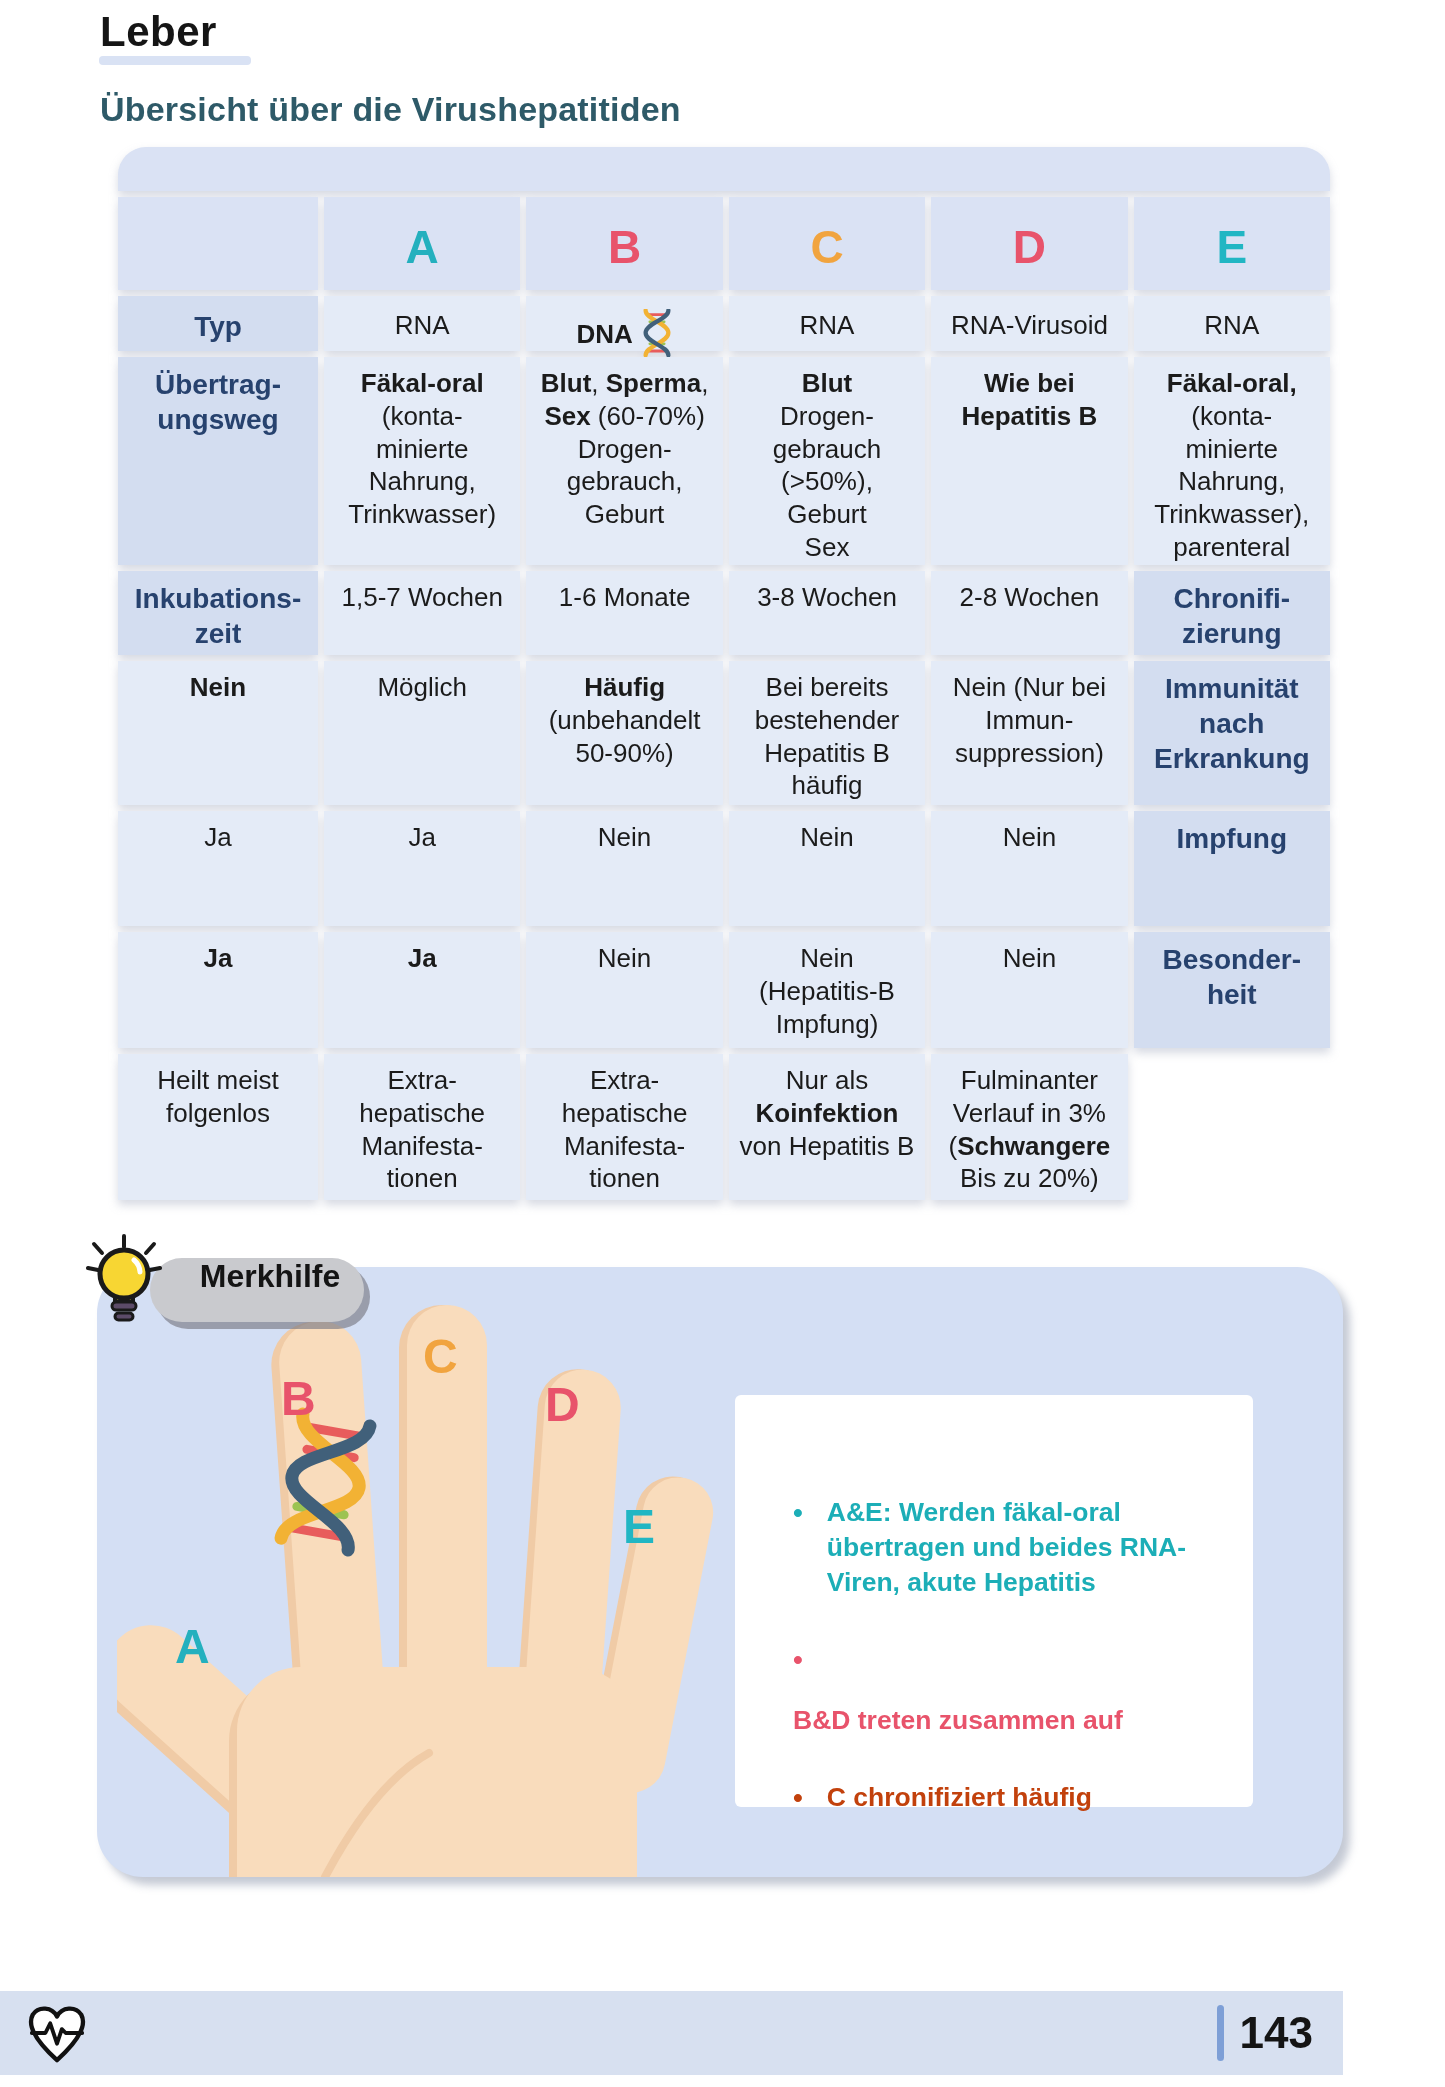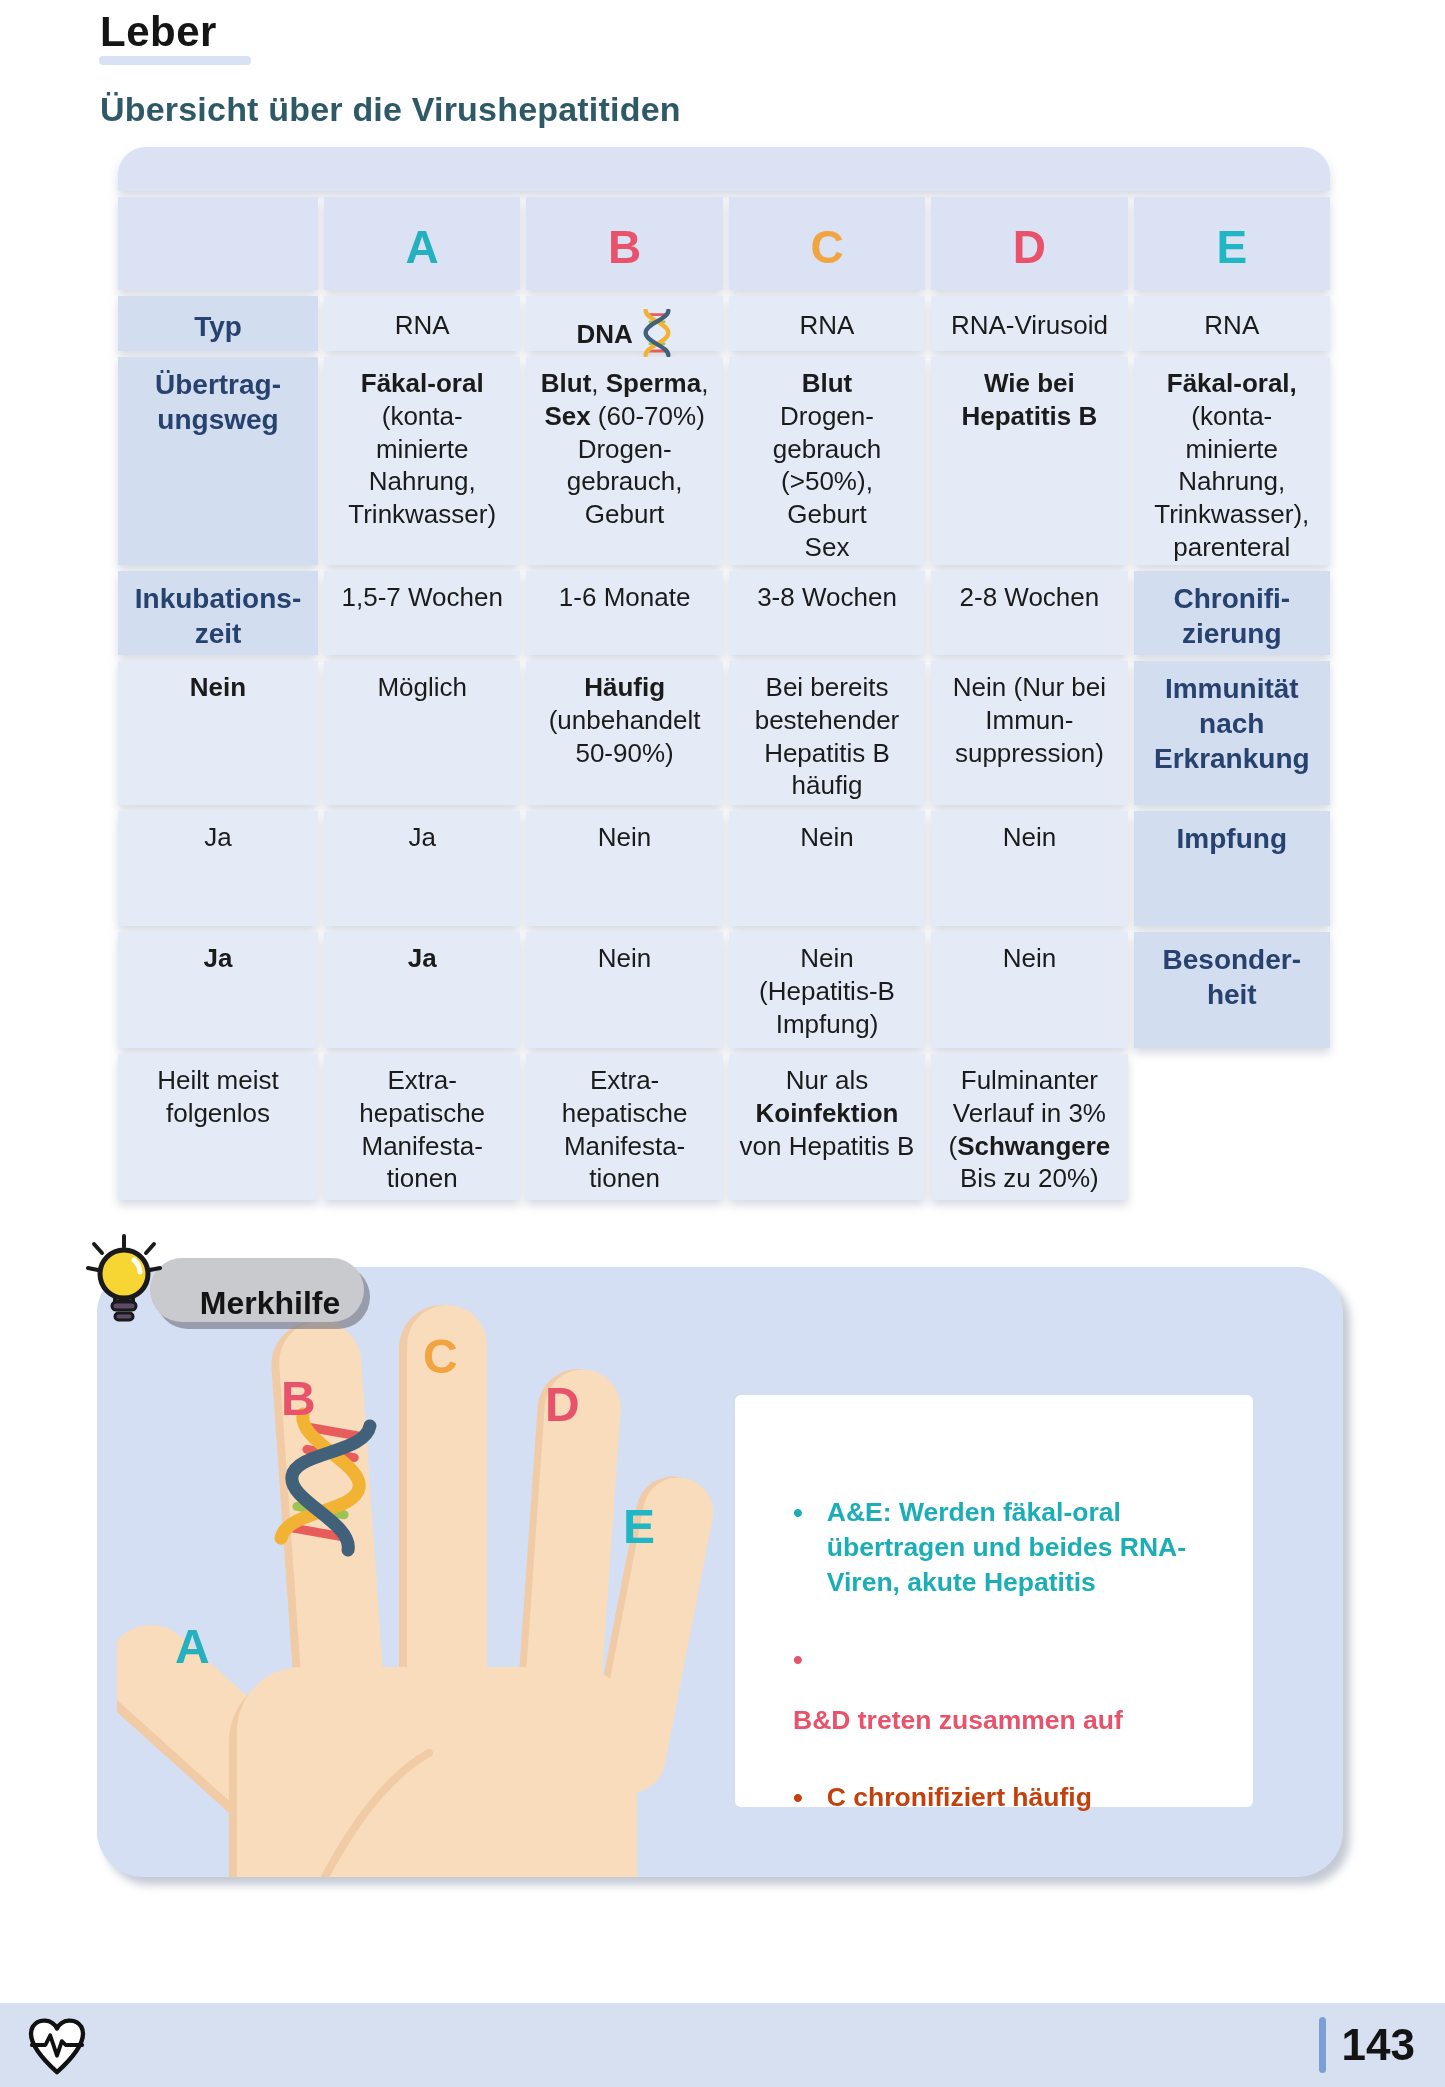--- a/index.html
+++ b/index.html
@@ -22,31 +22,31 @@
   .lbl{background:#D3DDF0;color:#27426E;font-weight:800;font-size:28px;line-height:1.25;}
   .head{background:#DAE2F4;}
   .letter{font-size:46px;font-weight:800;padding-top:22px;}
   .typ-row{padding-top:13px;}
   .dna-sm{display:inline-block;vertical-align:-14px;margin-left:8px;}
 
   
   .panel{position:absolute;left:97px;top:1267px;width:1246px;height:610px;background:#D4DFF4;
          border-radius:46px;overflow:hidden;box-shadow:7px 8px 9px rgba(125,135,160,.45);}
   .badge{position:absolute;left:150px;top:1258px;width:214px;height:64px;background:#C9CACE;
-         border-radius:34px;box-shadow:6px 7px 0 rgba(122,122,132,.65);display:flex;align-items:flex-end;justify-content:center;z-index:3;}
+         border-radius:34px;box-shadow:6px 7px 0 rgba(122,122,132,.65);display:flex;align-items:flex-start;justify-content:center;z-index:3;}
   .badge span{font-size:32px;font-weight:800;color:#141414;padding-left:26px;}
   .bulb{position:absolute;left:84px;top:1234px;z-index:4;}
   .hand{position:absolute;left:20px;top:24px;}
   .card{position:absolute;left:638px;top:128px;width:518px;height:412px;background:#ffffff;border-radius:6px;
         padding:100px 34px 0 58px;box-sizing:border-box;}
   .bullet{display:flex;gap:24px;margin-bottom:42px;font-size:26.5px;font-weight:800;line-height:1.32;white-space:pre-line;}
   .bullet .dot::before{content:"•";font-size:28px;}
 
   
-  .footer{position:absolute;left:0;bottom:0;width:1445px;height:84px;background:#D7E0F0;}
+  .footer{position:absolute;left:0;bottom:12px;width:1343px;height:84px;background:#D7E0F0;}
   .heart{position:absolute;left:24px;top:11px;}
   .pageno{position:absolute;right:30px;top:0;height:84px;display:flex;align-items:center;gap:16px;}
   .pn-line{width:7px;height:56px;background:#7E9FD6;border-radius:4px;}
   .pn-num{font-size:44px;font-weight:800;color:#141414;}
 </style>
 </head>
 <body>
 
 <div class="page">
 

